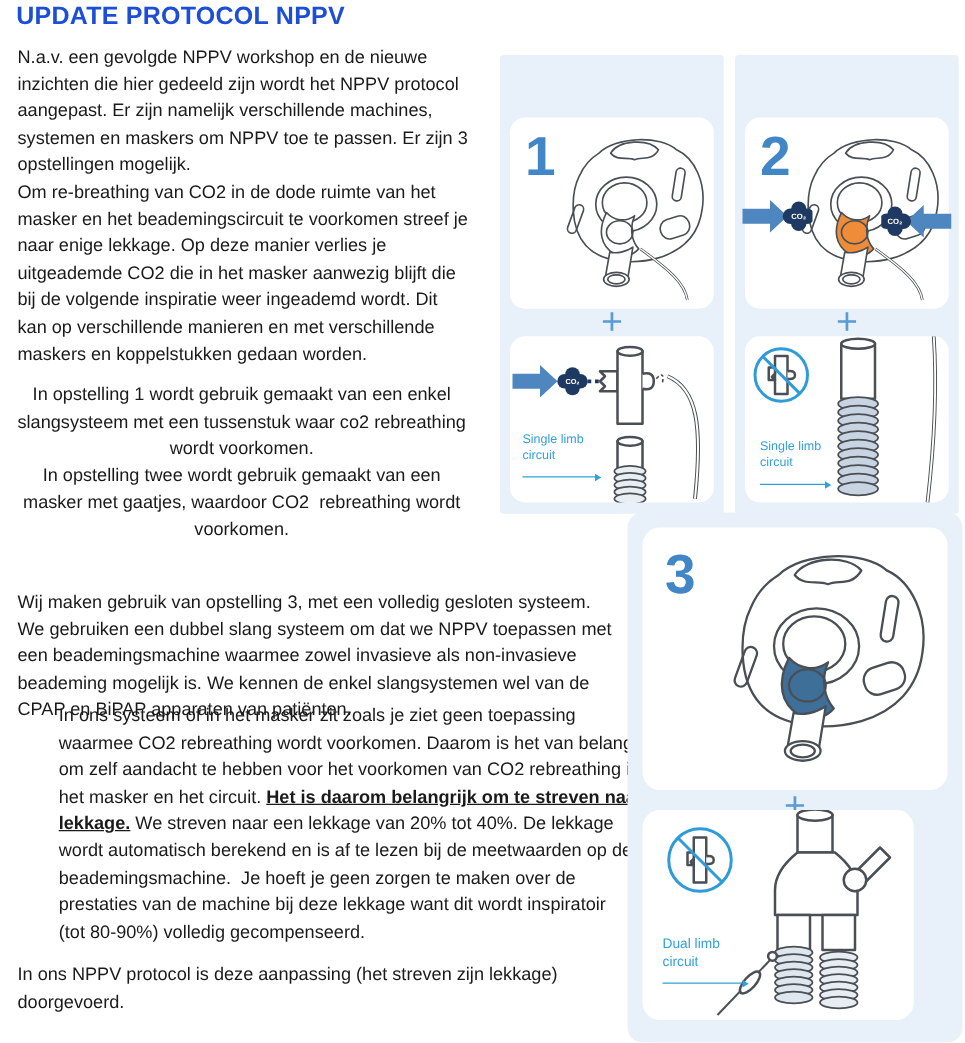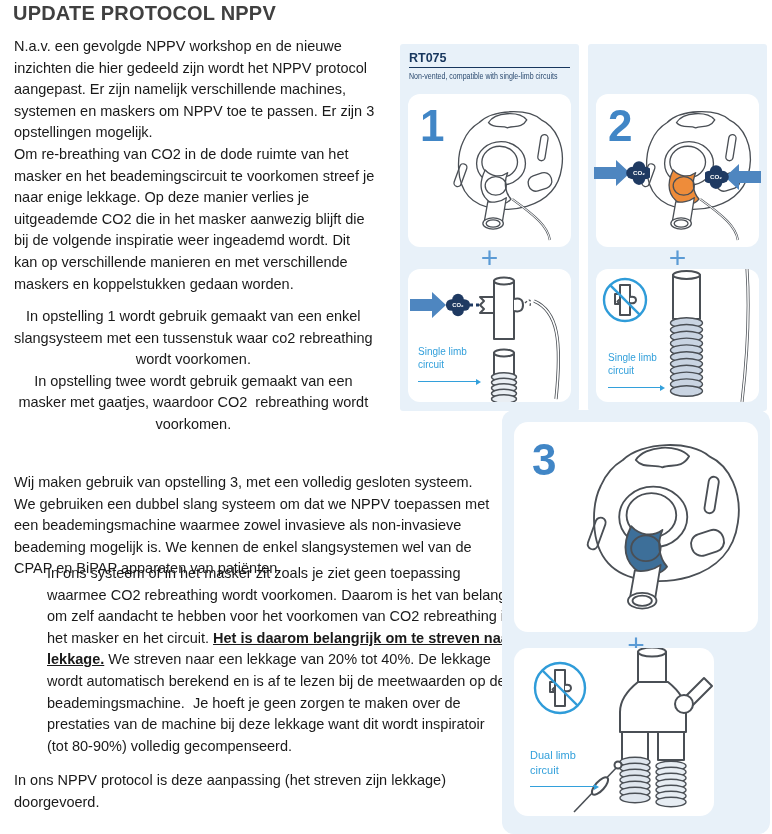--- a/index.html
+++ b/index.html
@@ -2,21 +2,21 @@
 <html><head>
 <meta charset="utf-8">
 <style>
   html,body{margin:0;padding:0;}
   body{
     width:772px;height:834px;position:relative;background:#ffffff;
     font-family:"Liberation Sans",sans-serif;color:#1a1a1a;overflow:hidden;
   }
   .abs{position:absolute;}
   #doc-title{
-    left:13px;top:2px;font-size:20px;font-weight:bold;color:#404040;letter-spacing:.2px;
+    left:13px;top:2px;font-size:20px;font-weight:bold;color:#1d4ed8;letter-spacing:.2px;
   }
   .body-text{
     left:14px;font-size:14.5px;line-height:21.6px;white-space:pre;color:#1a1a1a;
   }
   .emph{font-weight:bold;text-decoration:underline;}
   .panel{
     background:#e8f1f9;border-radius:3px;
   }
   .panel-round{border-radius:12px;}
   .panel-head{position:absolute;left:9px;right:9px;top:7px;}
@@ -69,25 +69,20 @@
 het masker en het circuit. </span><span class="emph">Het is daarom belangrijk om te streven naar
 lekkage.</span><span> We streven naar een lekkage van 20% tot 40%. De lekkage
 wordt automatisch berekend en is af te lezen bij de meetwaarden op de
 beademingsmachine.  Je hoeft je geen zorgen te maken over de
 prestaties van de machine bij deze lekkage want dit wordt inspiratoir
 (tot 80-90%) volledig gecompenseerd.</span></div>
 <div class="abs body-text" style="top:770px;">In ons NPPV protocol is deze aanpassing (het streven zijn lekkage)
 doorgevoerd.</div>
 
 <div class="abs panel" style="left:400px;top:44px;width:179px;height:367px;">
-  <div class="panel-head">
-    <div class="panel-name">RT075</div>
-    <div class="panel-rule"></div>
-    <div class="panel-sub">Non-vented, compatible with single-limb circuits</div>
-  </div>
   <div class="card" style="left:8px;top:50px;width:163px;height:153px;">
     <div class="big-num" style="left:12px;top:10px;">1</div>
     <div class="illu" style="right:2px;top:5px;width:132px;height:146px;">
         <svg viewBox="0 0 200 210" preserveAspectRatio="xMidYMid meet">
     <path d="M64 30 C84 10 138 8 158 26 C180 36 194 66 189 98 C185 128 166 148 136 157 C104 166 66 162 48 142 C28 120 30 78 40 58 C46 44 54 36 64 30 Z" stroke="#4a4f55" stroke-width="2" fill="#ffffff" stroke-linejoin="round"></path>
     <path d="M78 30 C88 14 124 12 136 26 C128 40 116 34 107 38 C98 34 86 40 78 30 Z" stroke="#4a4f55" stroke-width="2" fill="#ffffff" stroke-linejoin="round"></path>
     <rect x="155" y="48" width="11" height="40" rx="5.5" transform="rotate(9 160 68)" stroke="#4a4f55" stroke-width="2" fill="none" stroke-linejoin="round" stroke-linecap="round"></rect>
     <rect x="30" y="92" width="11" height="36" rx="5.5" transform="rotate(20 36 110)" stroke="#4a4f55" stroke-width="2" fill="none" stroke-linejoin="round" stroke-linecap="round"></rect>
     <rect x="138" y="108" width="36" height="24" rx="11" transform="rotate(-18 156 120)" stroke="#4a4f55" stroke-width="2" fill="none" stroke-linejoin="round" stroke-linecap="round"></rect>
     <ellipse cx="97" cy="92" rx="37" ry="33" stroke="#4a4f55" stroke-width="2" fill="#ffffff" stroke-linejoin="round"></ellipse>
@@ -235,21 +230,21 @@
 
     <path d="M73 102 C62 124 66 142 82 152 C92 158 106 154 112 146 C103 136 101 120 107 106 C96 114 82 112 73 102 Z" fill="#3d6f99" stroke="#4a4f55" stroke-width="2" stroke-linejoin="round"></path>
     <ellipse cx="89" cy="126" rx="16" ry="14" stroke="#4a4f55" stroke-width="2" fill="none" stroke-linejoin="round" stroke-linecap="round"></ellipse>
     <path d="M77 150 L71 184 A16 8.5 0 0 0 99 181 L105 144 C97 150 85 152 77 150 Z" stroke="#4a4f55" stroke-width="2" fill="#ffffff" stroke-linejoin="round"></path>
     <ellipse cx="85" cy="183" rx="15.5" ry="8.5" stroke="#4a4f55" stroke-width="2" fill="#ffffff" stroke-linejoin="round"></ellipse>
     <ellipse cx="85" cy="183" rx="10.5" ry="5.5" stroke="#4a4f55" stroke-width="2" fill="none" stroke-linejoin="round" stroke-linecap="round"></ellipse>
   </svg>
       </div>
   </div>
   <div class="plus" style="top:224px;">+</div>
-  <div class="card" style="left:12px;top:238px;width:200px;height:168px;border-radius:14px;">
+  <div class="card" style="left:12px;top:238px;width:217px;height:168px;border-radius:14px;">
     <div class="illu" style="left:0;top:0;width:244px;height:168px;">
         <svg viewBox="0 0 244 168">
       <g>
     <circle cx="46" cy="40" r="25" fill="none" stroke="#2f9cd9" stroke-width="2.4"></circle>
     <rect x="41" y="22" width="10" height="36" stroke="#4a4f55" stroke-width="2" fill="#ffffff" stroke-linejoin="round"></rect>
     <path d="M41 34 l-5 0 l0 10 l5 0 l-2.5 -2.5 l2.5 -2.5 Z" stroke="#4a4f55" stroke-width="2" fill="#ffffff" stroke-linejoin="round"></path>
     <path d="M51 37 q6 -1 6 3 q0 4 -6 3" stroke="#4a4f55" stroke-width="2" fill="#ffffff" stroke-linejoin="round"></path>
     <line x1="28" y1="22" x2="64" y2="58" stroke="#2f9cd9" stroke-width="2.4"></line>
   </g>
       <rect x="124" y="4" width="28" height="30" stroke="#4a4f55" stroke-width="2" fill="#ffffff" stroke-linejoin="round"></rect>

